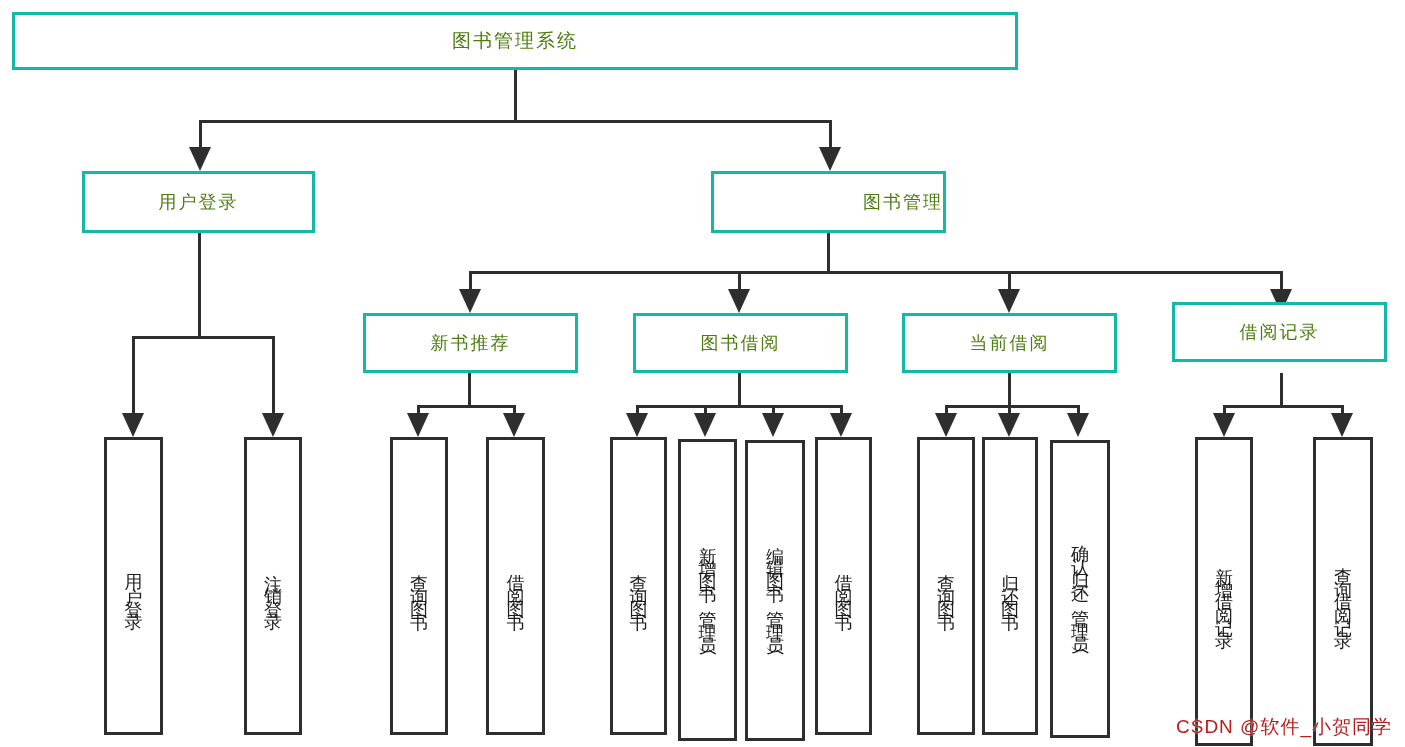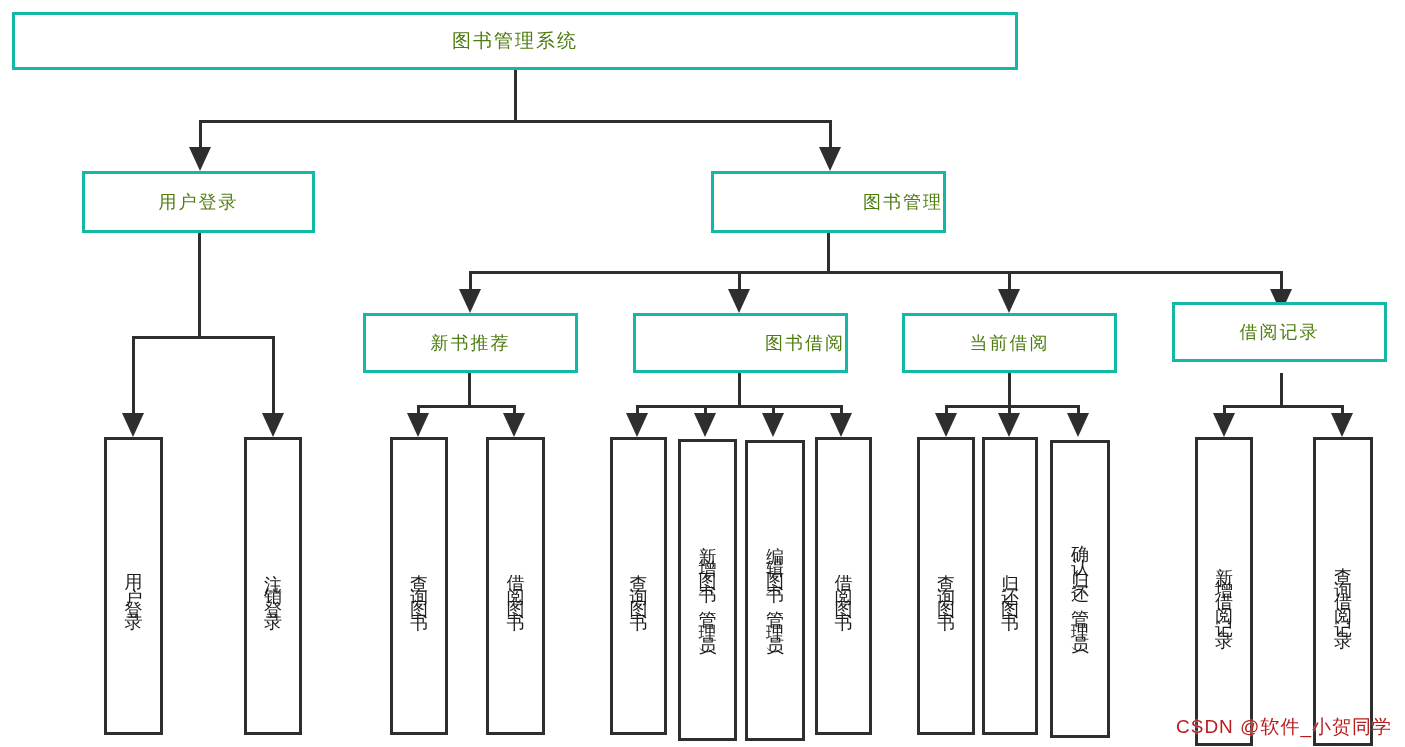--- a/index.html
+++ b/index.html
@@ -116,21 +116,21 @@
   <div class="vline" style="left:738px;  top:271px; height:22px;"></div>
   <div class="arr" style="left:728px;  top:289px;"></div>
   <div class="vline" style="left:1008px; top:271px; height:22px;"></div>
   <div class="arr" style="left:998px;  top:289px;"></div>
   <div class="vline" style="left:1280px; top:271px; height:22px;"></div>
   <div class="arr" style="left:1270px; top:289px;"></div>
 
   <div class="box" style="left:363px;  top:313px; width:215px; height:60px;">
     <span>新书推荐</span>
   </div>
-  <div class="box" style="left:633px;  top:313px; width:215px; height:60px;justify-content:flex-end;">
+  <div class="box" style="left:633px;  top:313px; width:215px; height:60px;">
     <span>图书借阅</span>
   </div>
   <div class="box" style="left:902px;  top:313px; width:215px; height:60px;">
     <span>当前借阅</span>
   </div>
   <div class="box" style="left:1172px; top:302px; width:215px; height:60px;">
     <span>借阅记录</span>
   </div>
 
   <div class="vline" style="left:468px; top:373px; height:32px;"></div>

